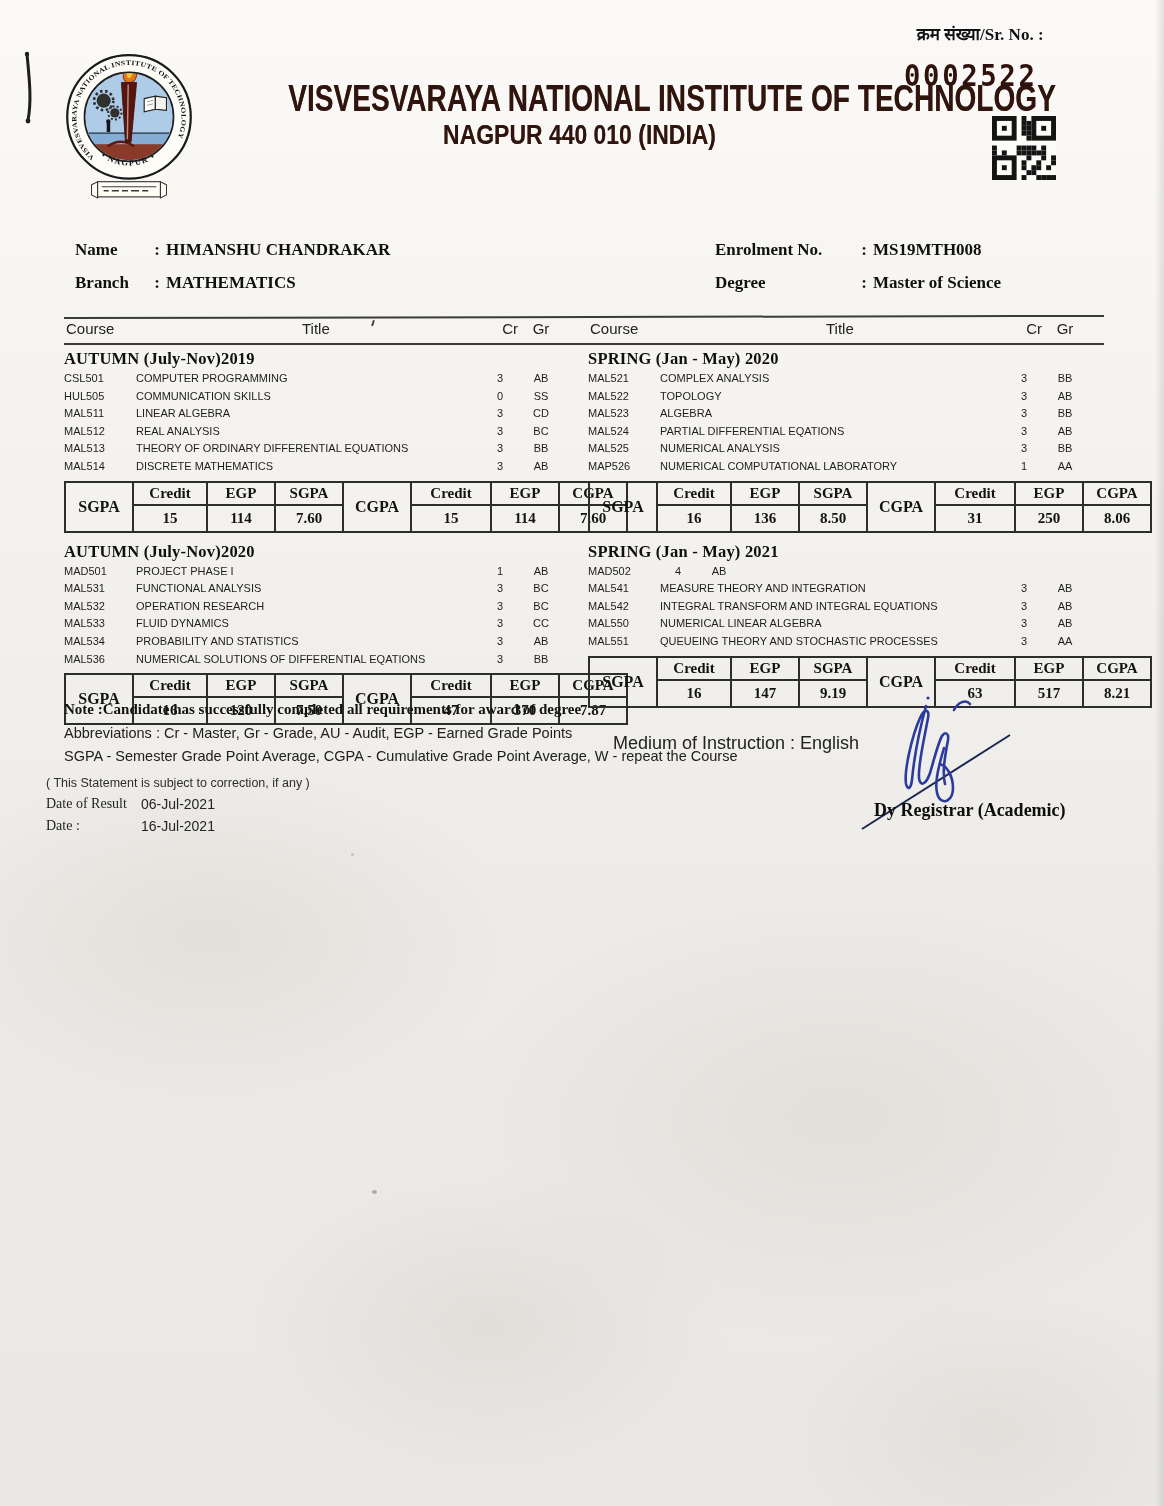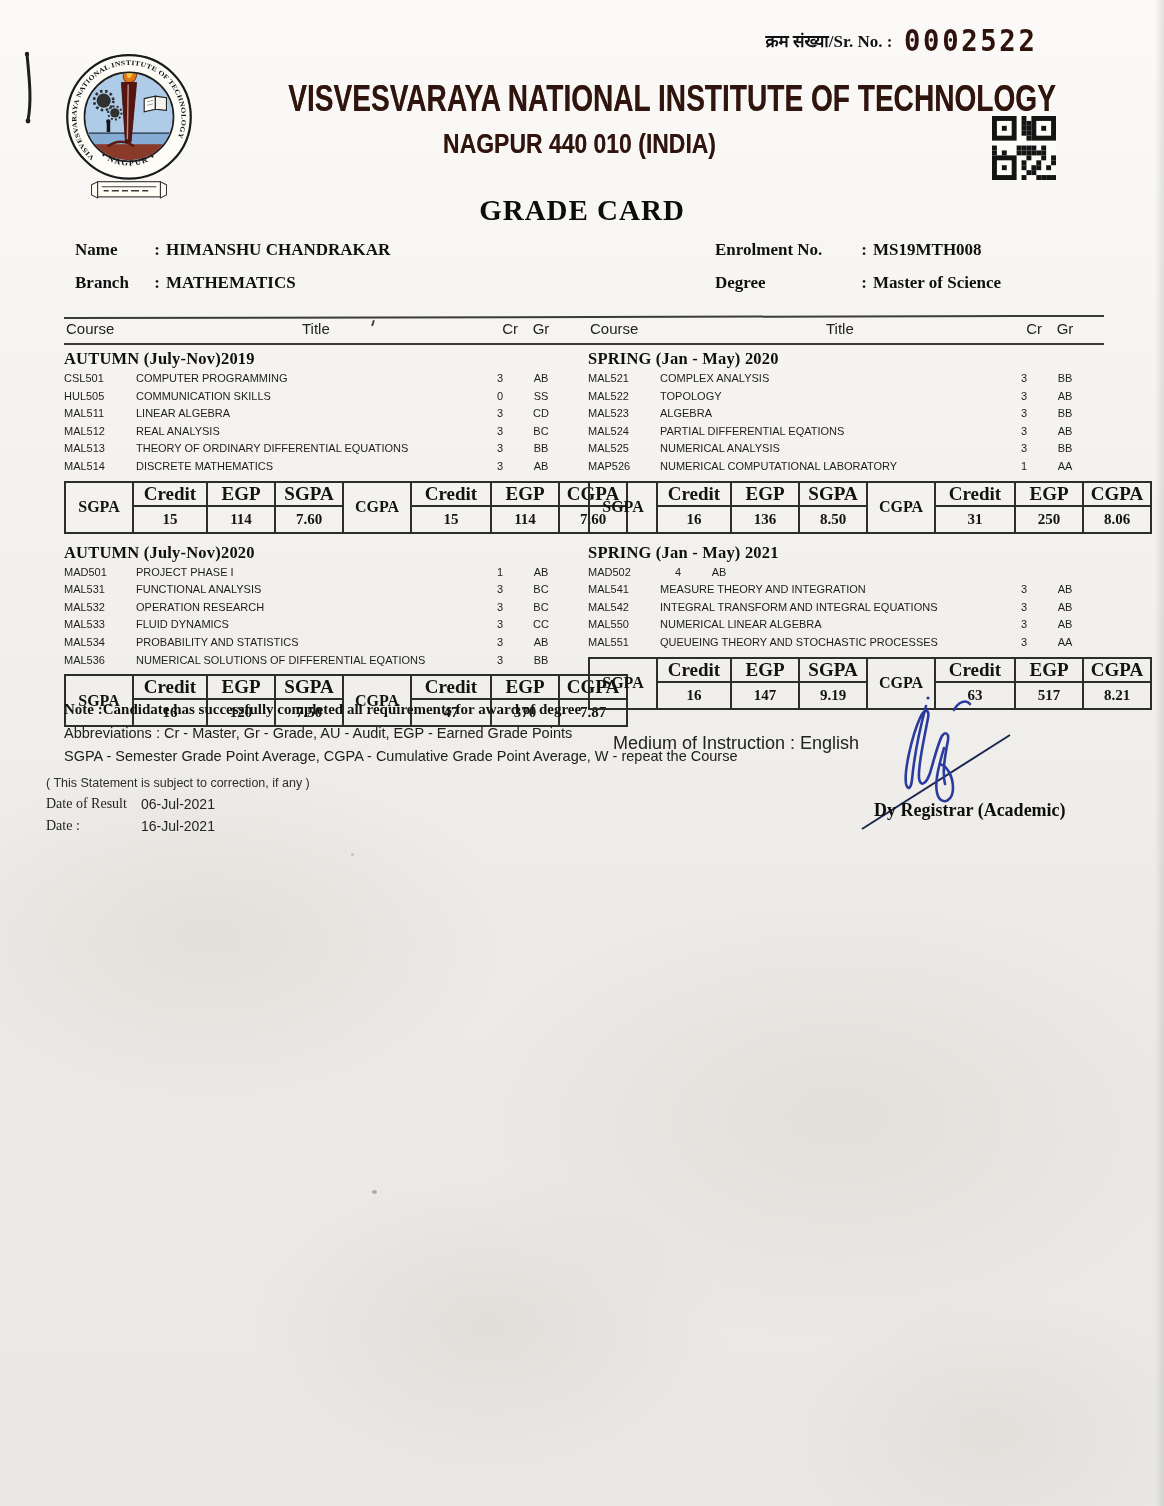--- a/index.html
+++ b/index.html
@@ -12,31 +12,31 @@
       radial-gradient(340px 220px at 42% 88%, rgba(178,174,166,.18), transparent 70%),
       radial-gradient(300px 200px at 85% 95%, rgba(180,176,168,.16), transparent 70%),
       linear-gradient(#fbfaf8 0%, #f5f3ef 28%, #edebe7 62%, #e9e8e4 100%);
   }
   .page::after{content:"";position:absolute;top:0;right:0;bottom:0;width:9px;
     background:linear-gradient(to right, transparent, rgba(110,110,110,.18));}
   .penmark{position:absolute;left:20px;top:48px;}
   .scan-dot{position:absolute;width:5px;height:4px;border-radius:50%;background:#8a8a86;opacity:.65;}
 
   
-  .srno{position:absolute;top:22px;right:108px;display:flex;align-items:center;gap:12px;}
+  .srno{position:absolute;top:22px;right:108px;display:flex;align-items:center;gap:12px;flex-direction:column;}
   .srno-label{font-family:"Liberation Serif","DejaVu Sans",serif;font-weight:bold;font-size:17px;color:#111;}
   .srno-value{font-family:"DejaVu Sans Mono",monospace;font-weight:bold;font-size:31px;color:#30120c;
     letter-spacing:3px;transform:scaleX(.88);transform-origin:left center;}
 
   
   .logo{position:absolute;left:62px;top:46px;width:134px;height:160px;}
   .inst-head{position:absolute;left:180px;top:78px;width:800px;text-align:center;color:#30140e;}
   .inst-name{display:inline-block;font-weight:bold;font-size:36px;white-space:nowrap;
     transform:scaleX(.78);transform-origin:center;letter-spacing:0px;text-shadow:0 0 .5px rgba(48,20,14,.6);}
-  .inst-addr{margin-top:9px;}
+  .inst-addr{}
   .inst-addr span{display:inline-block;font-weight:bold;font-size:27px;transform:scaleX(.85);
     transform-origin:center;text-shadow:0 0 .5px rgba(48,20,14,.6);}
   .qr{position:absolute;left:992px;top:114px;width:64px;height:68px;}
   .doc-title{position:absolute;left:0;top:194px;width:1164px;text-align:center;
     font-family:"Liberation Serif",serif;font-weight:bold;font-size:29px;letter-spacing:1px;color:#0c0c0c;}
 
   
   .info-item{position:absolute;font-family:"Liberation Serif",serif;font-weight:bold;font-size:17px;color:#101010;display:flex;}
   .info-item .lbl{display:inline-block;}
   .info-item .col{display:inline-block;text-align:center;}
@@ -61,21 +61,21 @@
     font-size:11px;line-height:17.6px;color:#1d1d1d;}
   .c-code{width:72px;flex:none;}
   .c-title{flex:1;padding-right:4px;}
   .c-cr{width:36px;flex:none;text-align:center;}
   .c-gr{width:46px;flex:none;text-align:center;}
 
   table.summary{width:514px;border-collapse:collapse;margin:5px 0 9px 0;table-layout:fixed;}
   table.summary td{border:2px solid #2d2d2d;text-align:center;vertical-align:middle;
     font-family:"Liberation Serif",serif;font-weight:bold;color:#131313;padding:0 2px;}
   td.s-label{font-size:16px;}
-  td.s-h{font-size:19px;height:21px;}
+  td.s-h{font-size:15px;height:21px;}
   td.s-v{font-size:15px;height:25px;}
 
   
   .notes{position:absolute;left:64px;top:701px;width:1045px;}
   .note-main{font-family:"Liberation Serif",serif;font-weight:bold;font-size:15px;color:#121212;}
   .medium{position:absolute;left:549px;top:16px;font-size:18px;color:#222;font-weight:normal;font-family:"Liberation Sans",sans-serif;margin-top:16px;}
   .abbr{margin-top:7px;font-size:14.5px;color:#202020;}
   .footer{position:absolute;left:46px;top:776px;font-size:14px;color:#242424;}
   .correction{font-size:12.5px;color:#2e2e2e;}
   .f-row{margin-top:6px;display:flex;}
@@ -210,21 +210,20 @@
         <rect x="7" y="11" width="1" height="1"></rect>
         <rect x="8" y="11" width="1" height="1"></rect>
         <rect x="6" y="12" width="1" height="1"></rect>
         <rect x="9" y="12" width="1" height="1"></rect>
         <rect x="10" y="12" width="1" height="1"></rect>
         <rect x="11" y="12" width="1" height="1"></rect>
         <rect x="12" y="12" width="1" height="1"></rect>
       </g>
   </svg>
 
-  <div class="doc-title">GRADE CARD</div>
 
   <div class="info-item" style="left:75px;top:240px;">
     <span class="lbl" style="width:73px;">Name</span>
     <span class="col" style="width:18px;">:</span>
     <span class="val">HIMANSHU CHANDRAKAR</span>
   </div>
   <div class="info-item" style="left:75px;top:273px;">
     <span class="lbl" style="width:73px;">Branch</span>
     <span class="col" style="width:18px;">:</span>
     <span class="val">MATHEMATICS</span>

